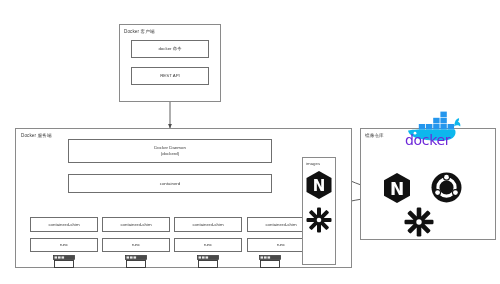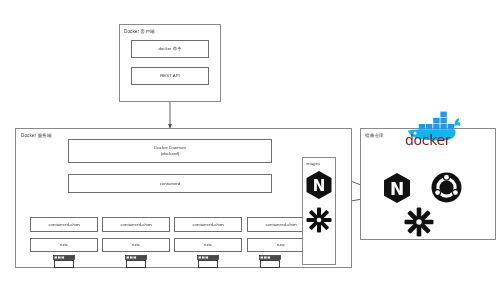--- a/index.html
+++ b/index.html
@@ -77,21 +77,21 @@
     position: absolute;
     width: 22px;
     height: 13px;
   }
   .logo-wrap {
     position: absolute;
   }
   .docker-word {
     position: absolute;
     font-size: 14px;
-    color: #7f1d1d;
+    color: #6d28d9;
     letter-spacing: -0.3px;
     font-family: "DejaVu Sans", sans-serif;
   }
   .images-label {
     position: absolute;
     font-size: 4.4px;
     color: #4a4a4a;
   }
 </style>
 </head>

